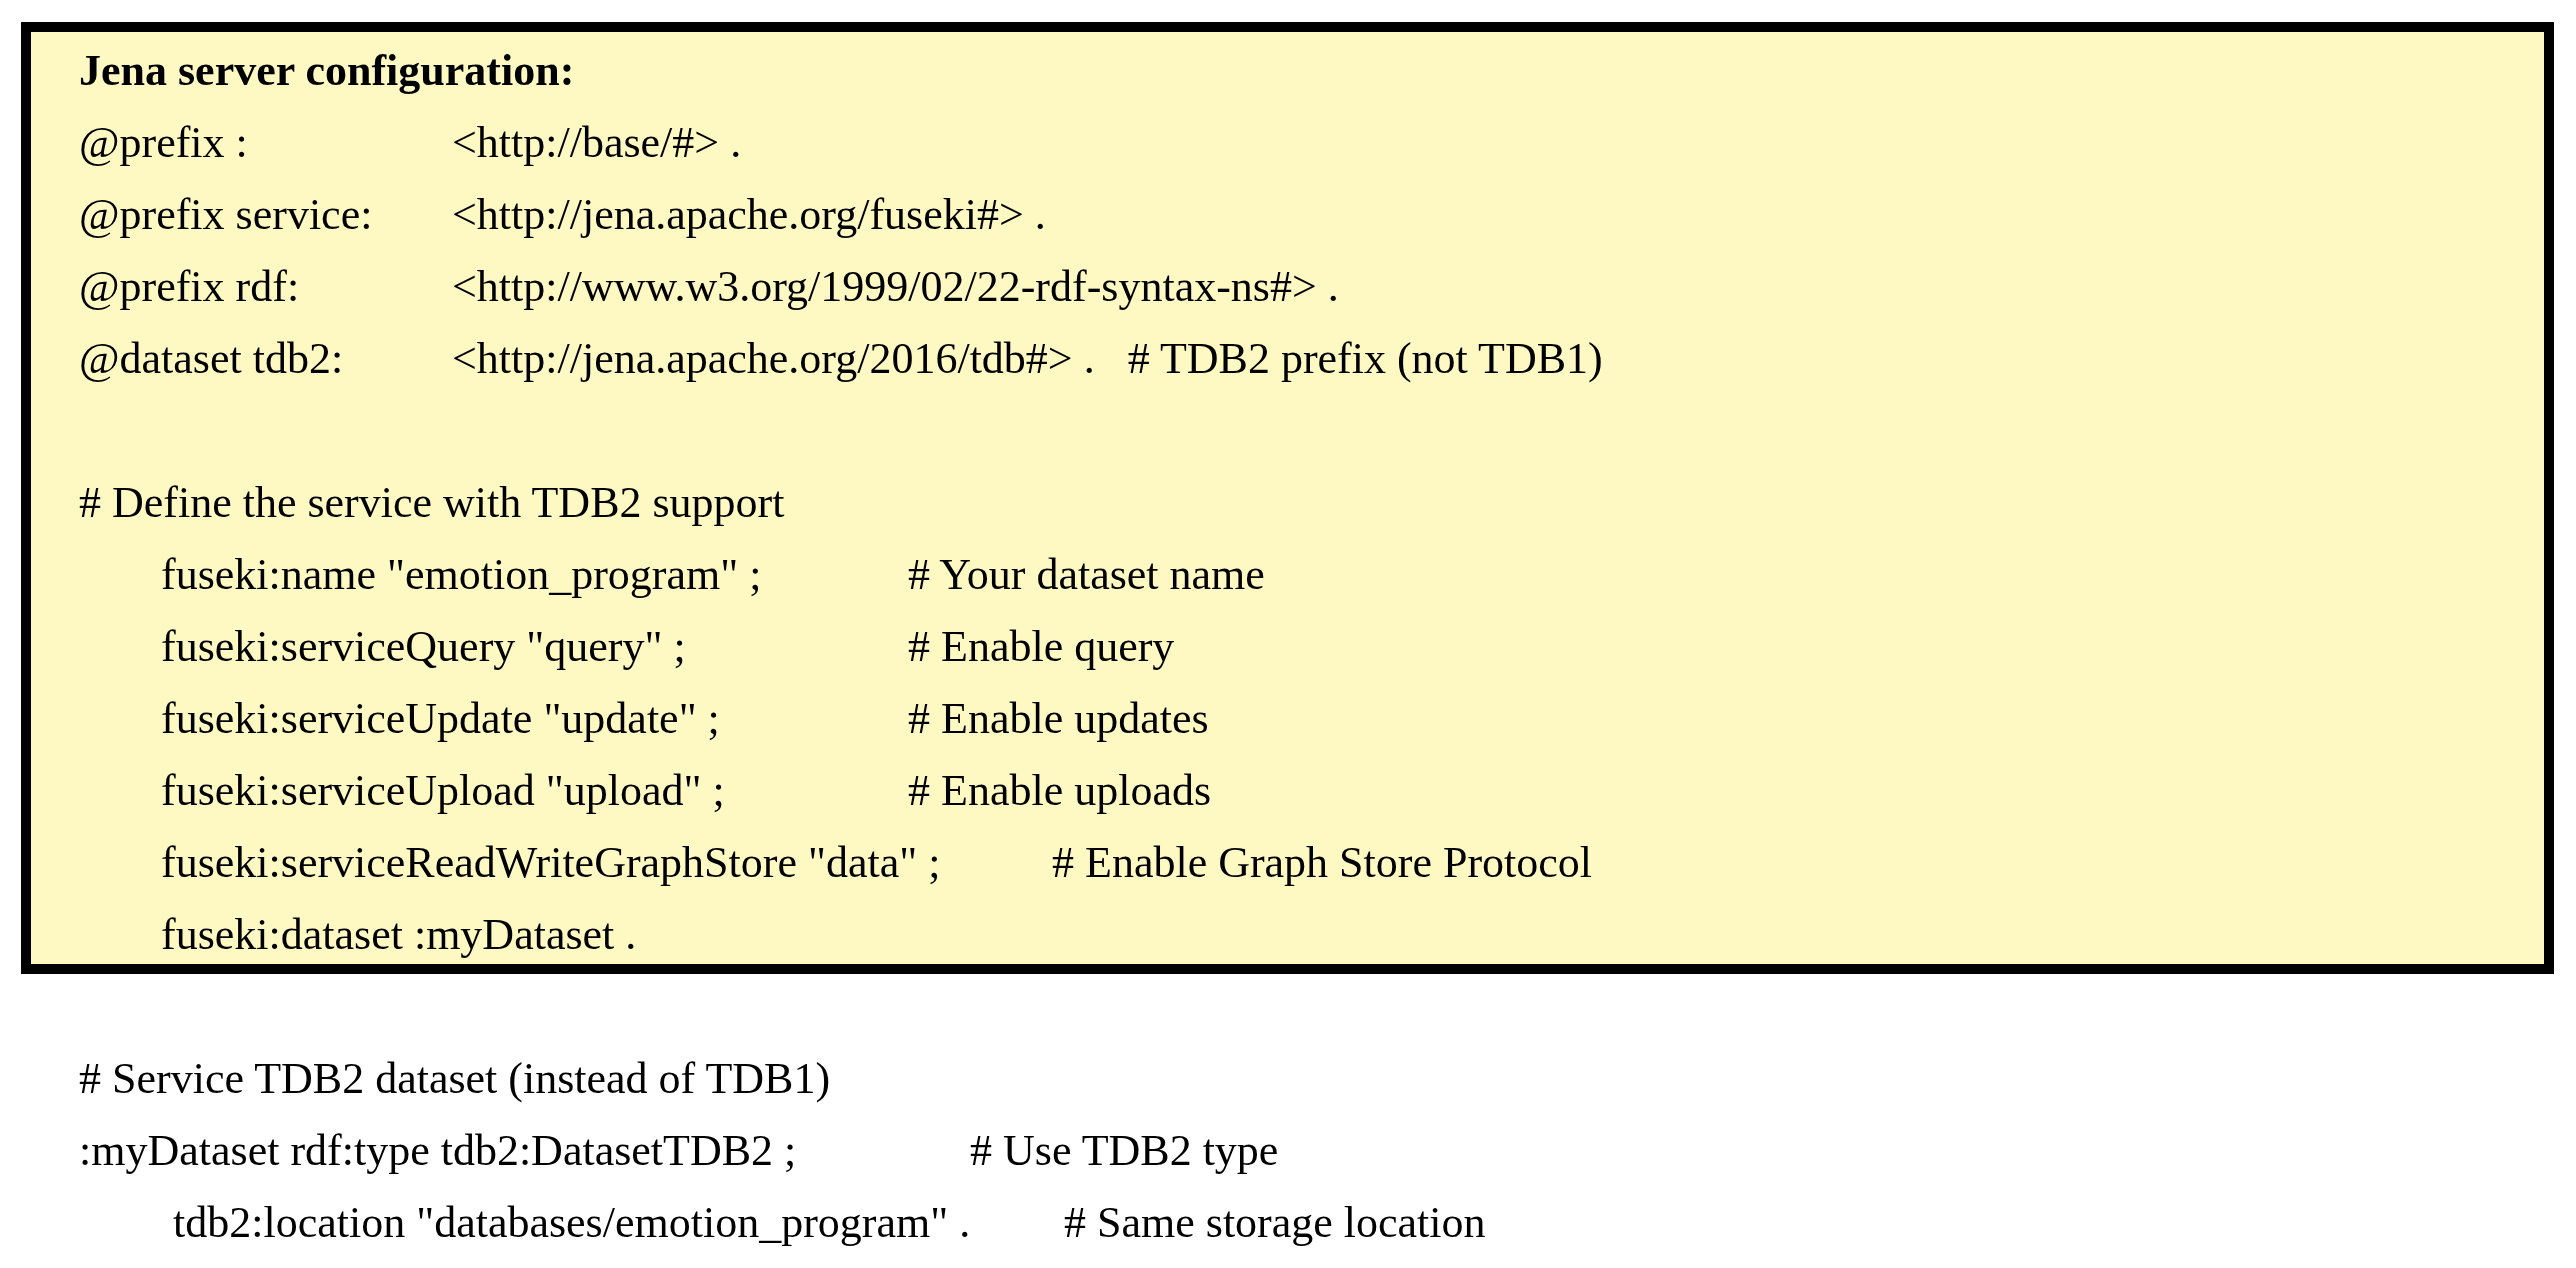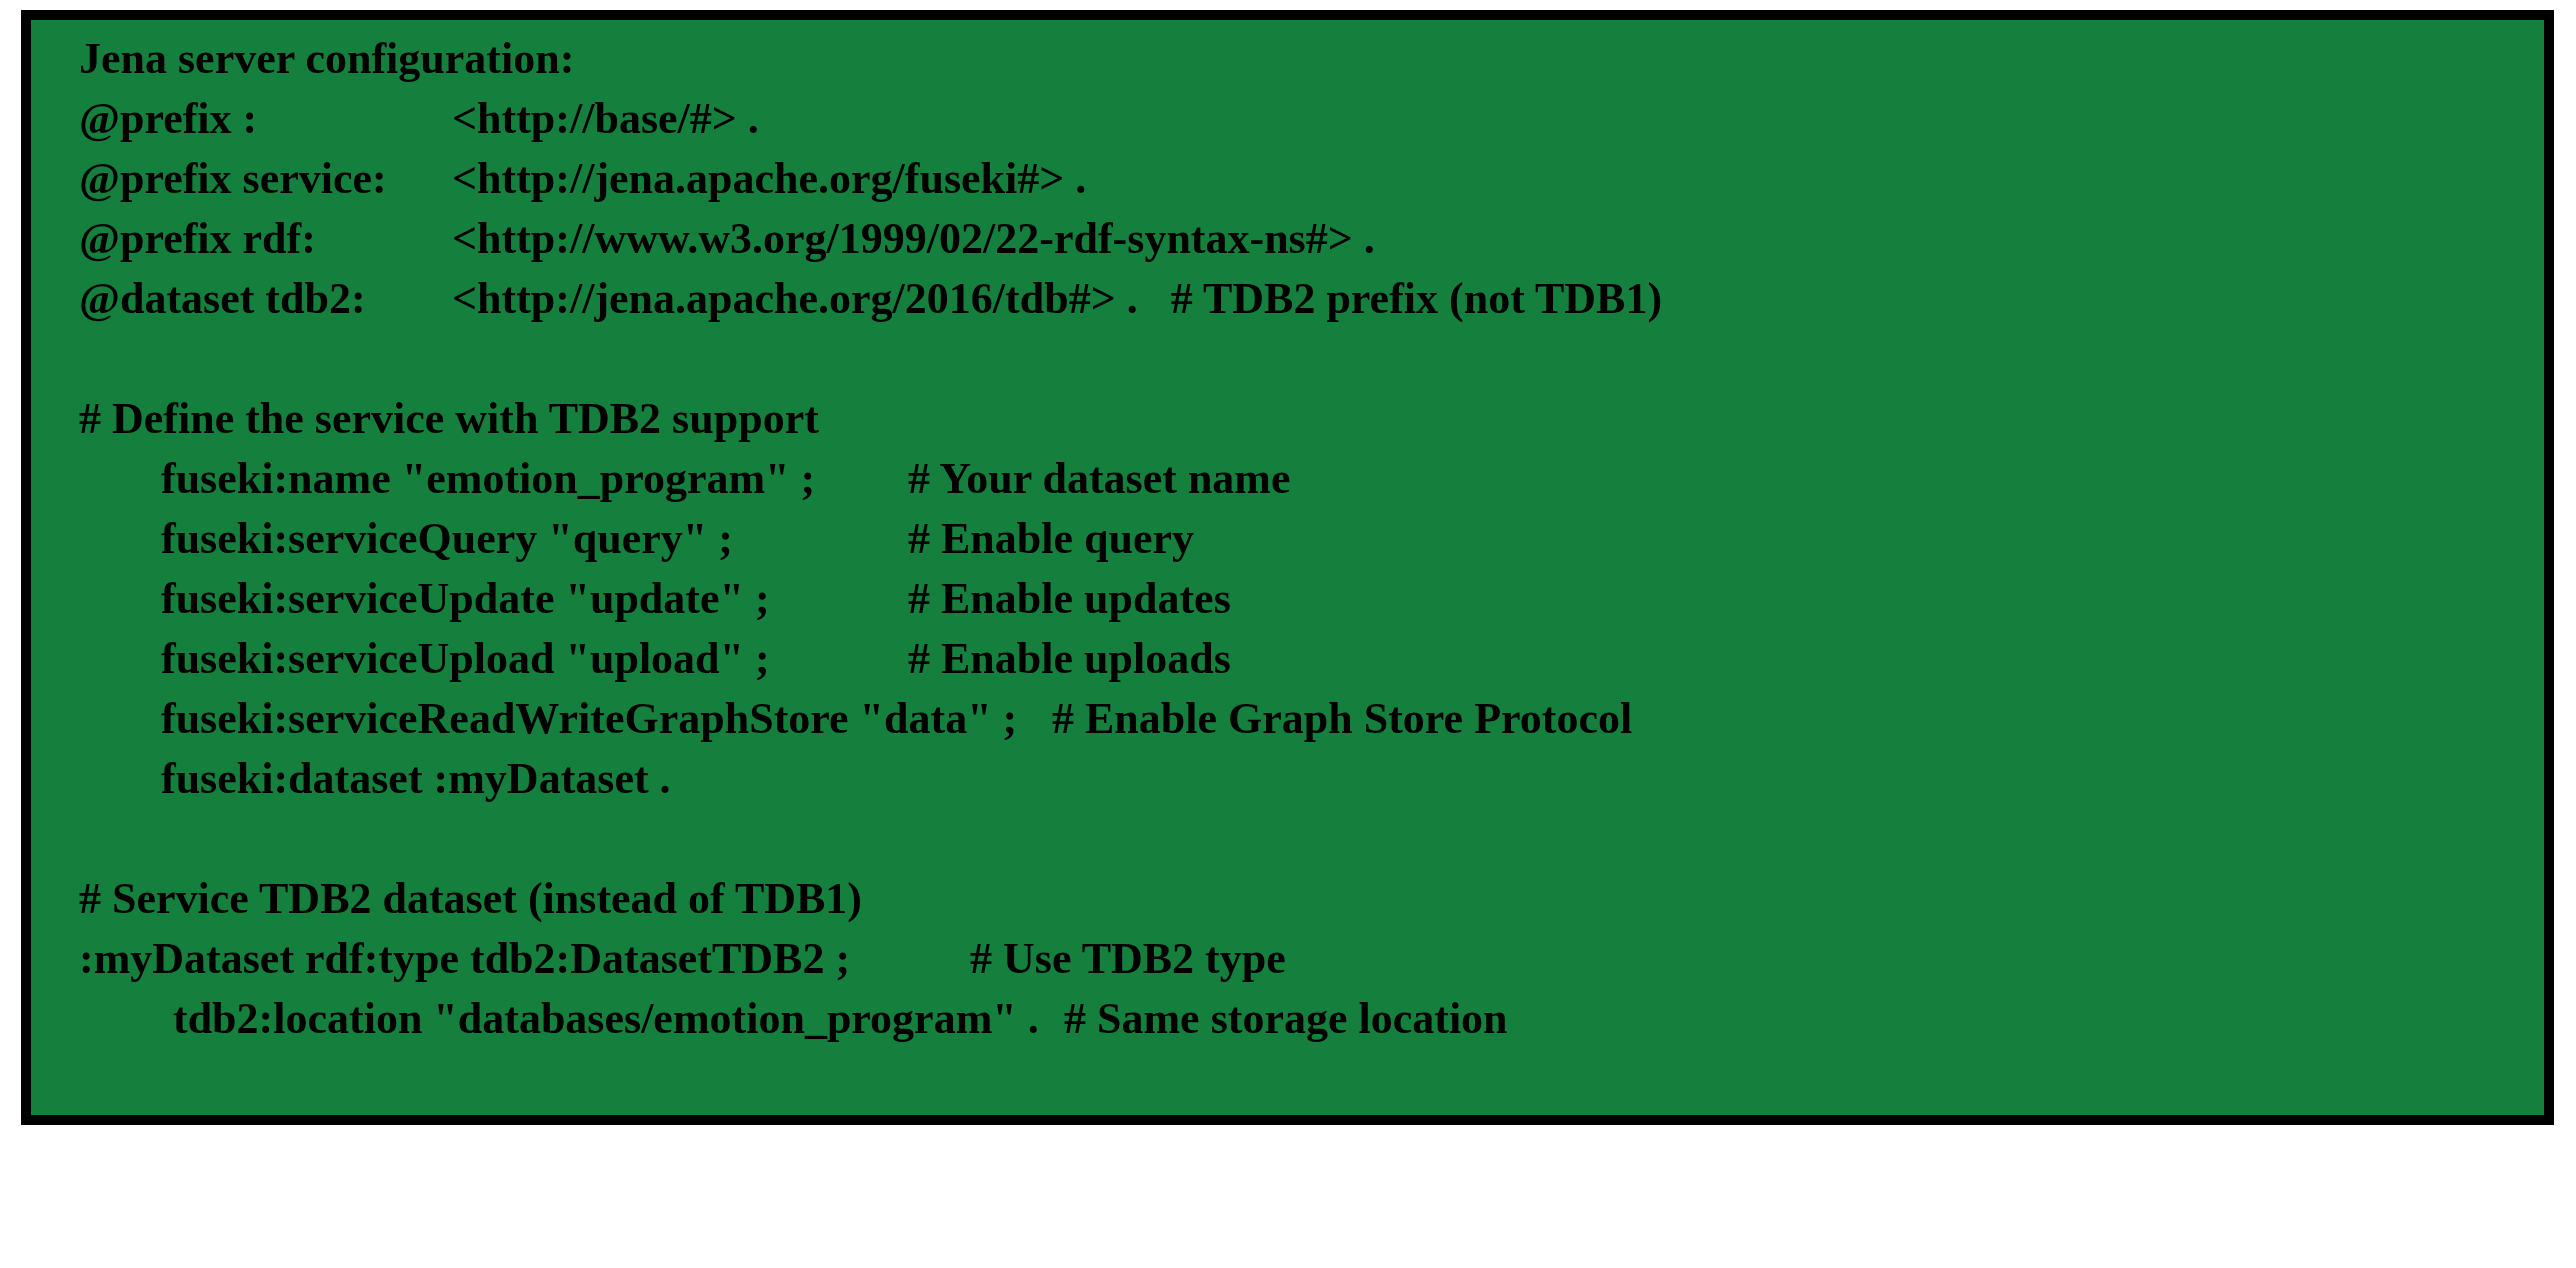--- a/index.html
+++ b/index.html
@@ -12,26 +12,26 @@
     width: 2576px;
     height: 1269px;
     font-family: "Liberation Serif", "DejaVu Serif", serif;
     color: #000000;
     overflow: hidden;
   }
 
   .figure-frame {
     position: absolute;
     left: 21px;
-    top: 10px;
+    top: 22px;
     width: 2533px;
-    height: 1115px;
+    height: 952px;
     box-sizing: border-box;
     border: 10.7px solid #000000;
-    background: #15803d;
+    background: #fef9c3;
   }
 
   .code-block {
     position: absolute;
     left: 48px;
     top: 9.4px;
     right: 12.5px;
     bottom: 0;
   }
 
@@ -40,22 +40,23 @@
     font-size: 44px;
     line-height: 60px;
     white-space: pre;
     letter-spacing: 0px;
   }
 
   .code-line {
     font-size: 44px;
     line-height: 60px;
     white-space: pre;
-    font-weight: bold;
+    font-weight: normal;
     letter-spacing: 0px;
+    margin-top: 12px;
   }
 
   .code-line.blank {
     height: 60px;
   }
 
   
   .indent-1 { padding-left: 82px; }
   .indent-2 { padding-left: 94px; }
 

